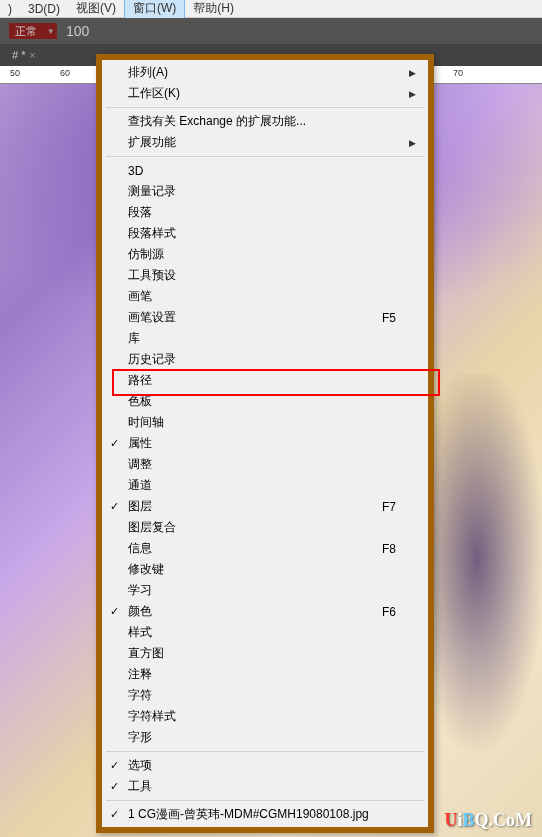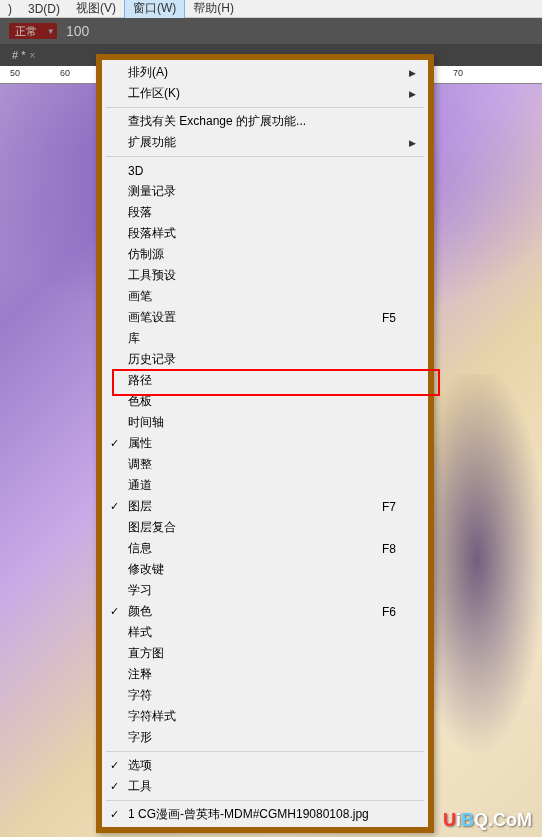--- a/index.html
+++ b/index.html
@@ -169,20 +169,21 @@
     }
     .watermark {
       position: absolute;
       bottom: 6px;
       right: 10px;
       font-size: 18px;
       font-weight: bold;
       color: #fff;
       text-shadow: 1px 1px 2px rgba(0,0,0,0.5);
       z-index: 50;
+      font-family: Liberation Serif, serif;
     }
     .wm-u { color: #ff3333; }
     .wm-b { color: #66ccff; }
   </style>
 </head>
 <body>
 
 <div class="canvas-bg"></div>
 
 <div class="menubar">

